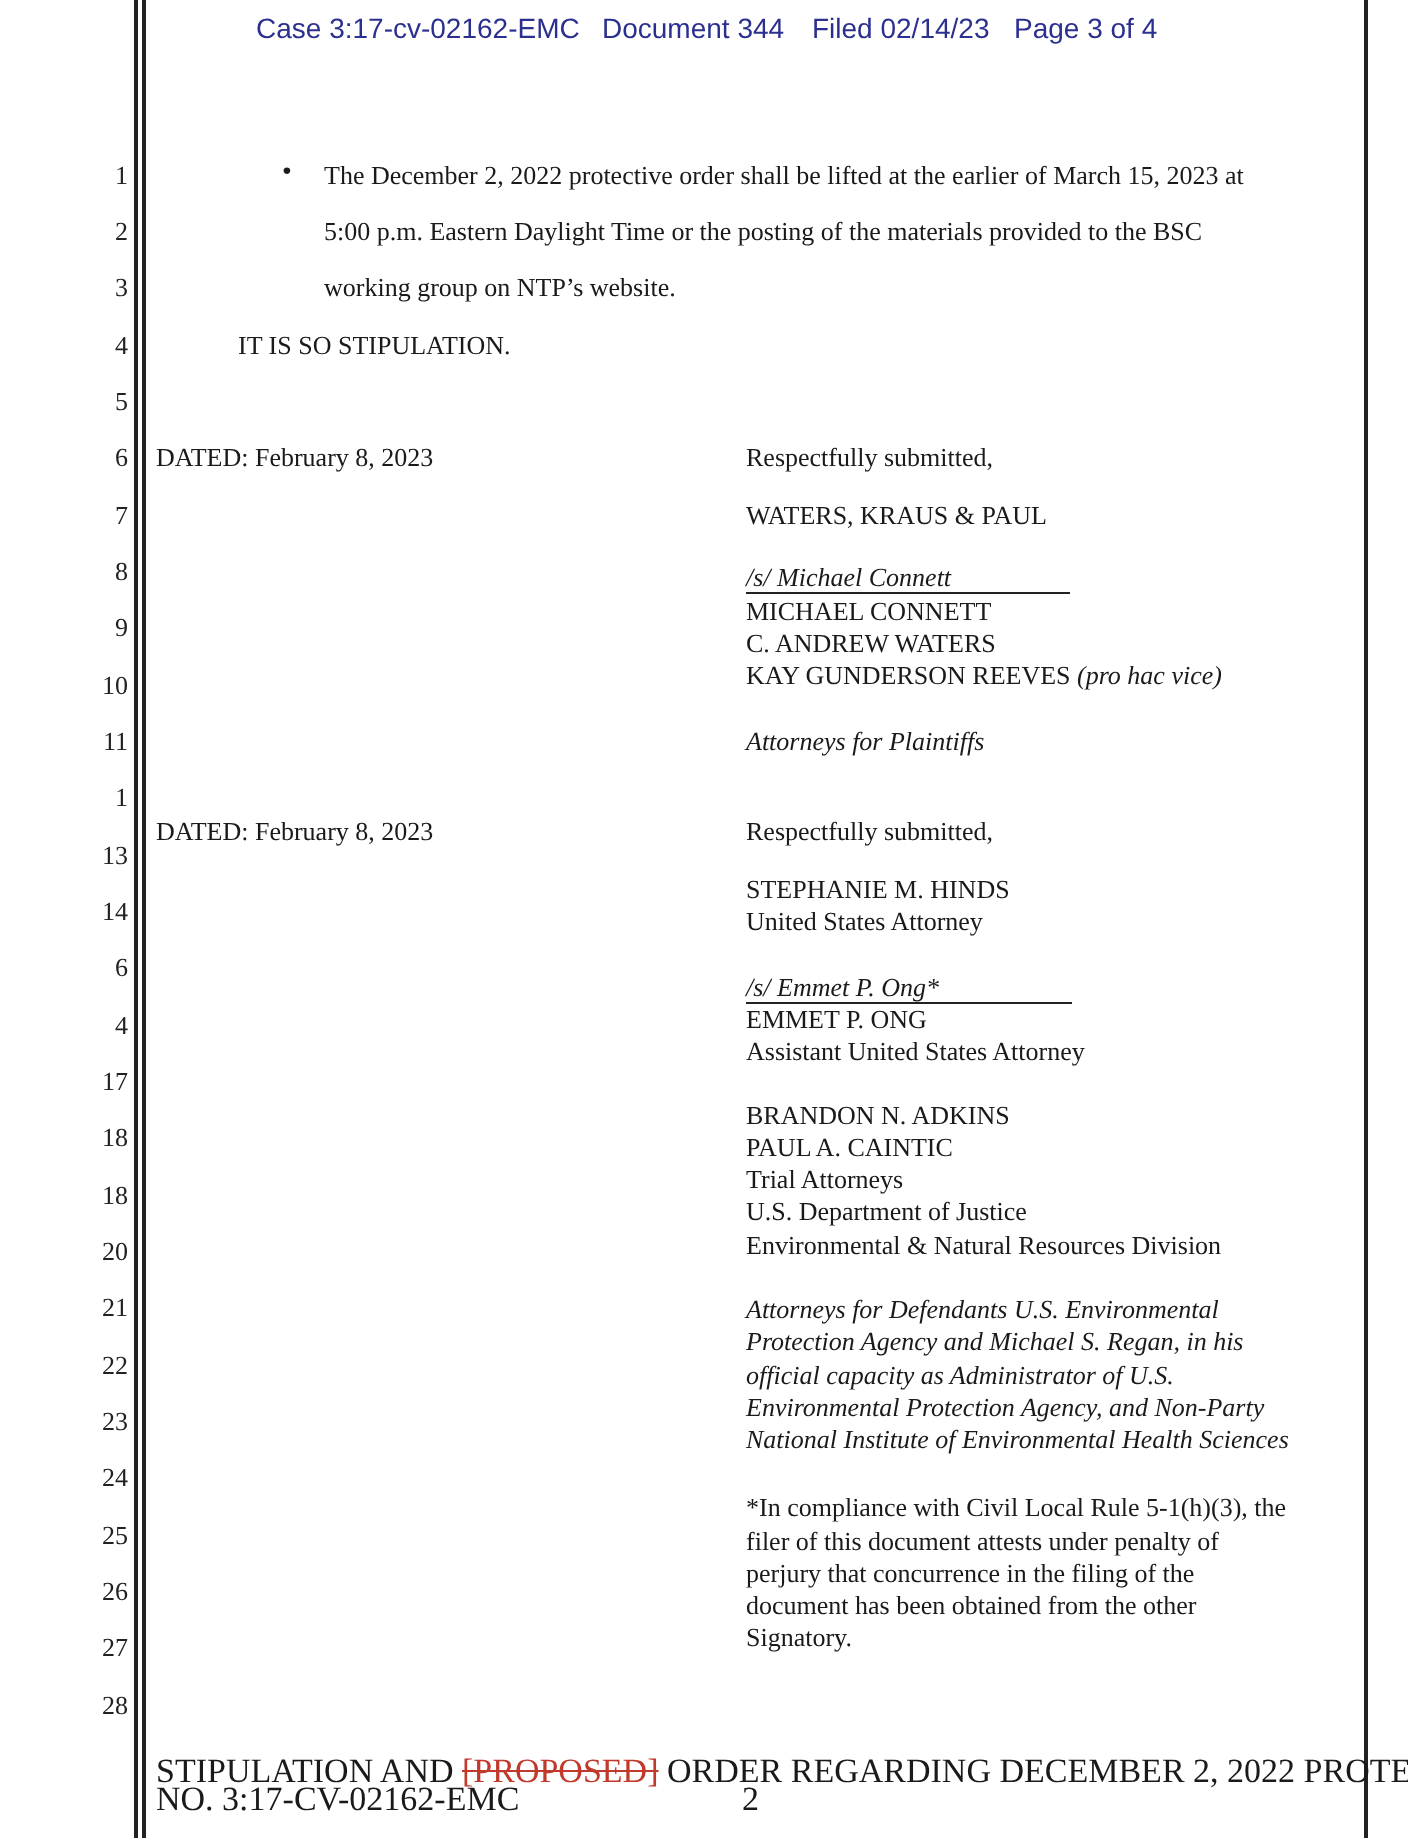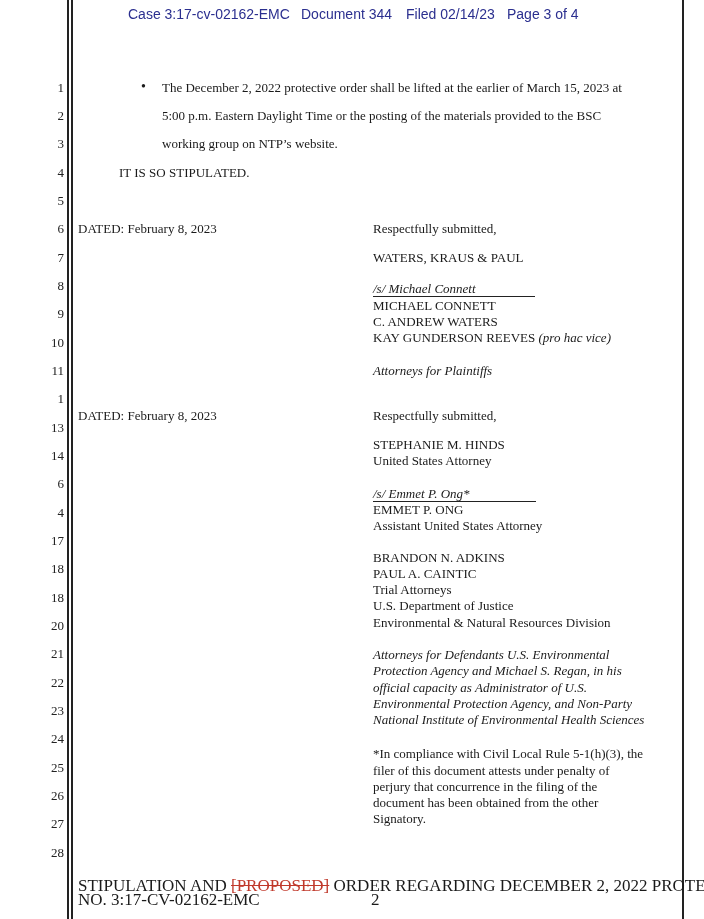--- a/index.html
+++ b/index.html
@@ -57,21 +57,21 @@
   <div class="lnum" style="top:760px">25</div>
   <div class="lnum" style="top:788px">26</div>
   <div class="lnum" style="top:816px">27</div>
   <div class="lnum" style="top:845px">28</div>
 </div>
 
 <div class="bullet" style="left:141px; top:79px">•</div>
 <div class="t" style="left:162px; top:80px">The December 2, 2022 protective order shall be lifted at the earlier of March 15, 2023 at</div>
 <div class="t" style="left:162px; top:108px">5:00 p.m. Eastern Daylight Time or the posting of the materials provided to the BSC</div>
 <div class="t" style="left:162px; top:136px">working group on NTP’s website.</div>
-<div class="t" style="left:119px; top:165px">IT IS SO STIPULATED.</div>
+<div class="t" style="left:119px; top:165px">IT IS SO STIPULATION.</div>
 
 <div class="t" style="left:78px; top:221px">DATED:  February 8, 2023</div>
 <div class="t" style="left:373px; top:221px">Respectfully submitted,</div>
 <div class="t" style="left:373px; top:250px">WATERS, KRAUS &amp; PAUL</div>
 <div class="t i" style="left:373px; top:281px">/s/ Michael Connett</div>
 <div class="sigline" style="left:373px; top:296px; width:162px"></div>
 <div class="t" style="left:373px; top:298px">MICHAEL CONNETT</div>
 <div class="t" style="left:373px; top:314px">C. ANDREW WATERS</div>
 <div class="t" style="left:373px; top:330px"><span>KAY GUNDERSON REEVES</span> <span class="i">(pro hac vice)</span></div>
 <div class="t i" style="left:373px; top:363px">Attorneys for Plaintiffs</div>

